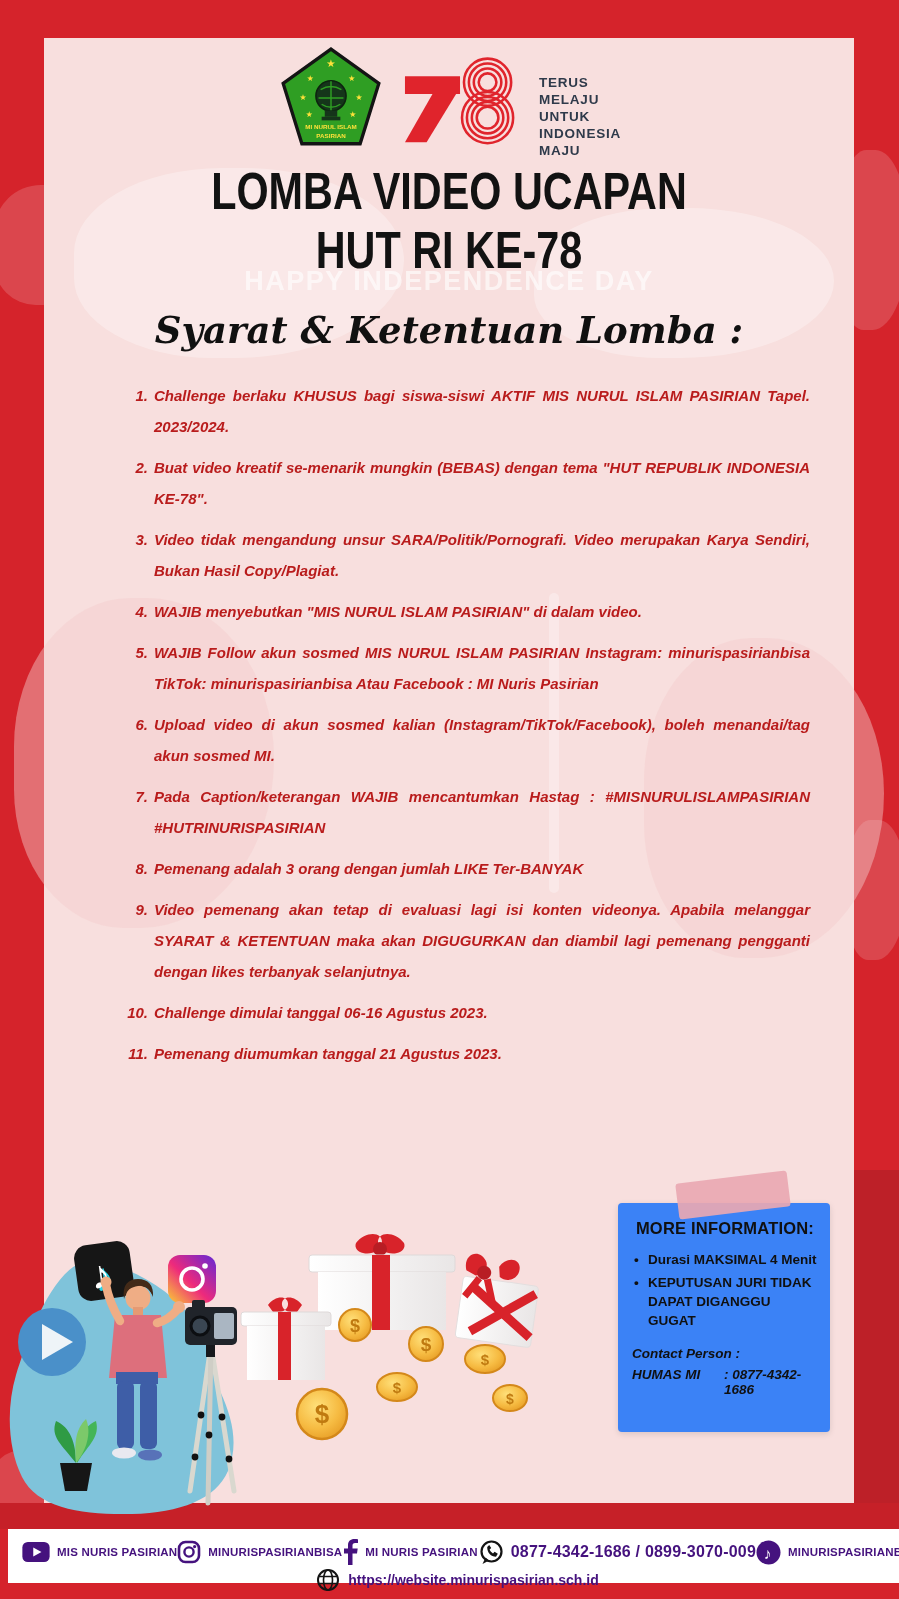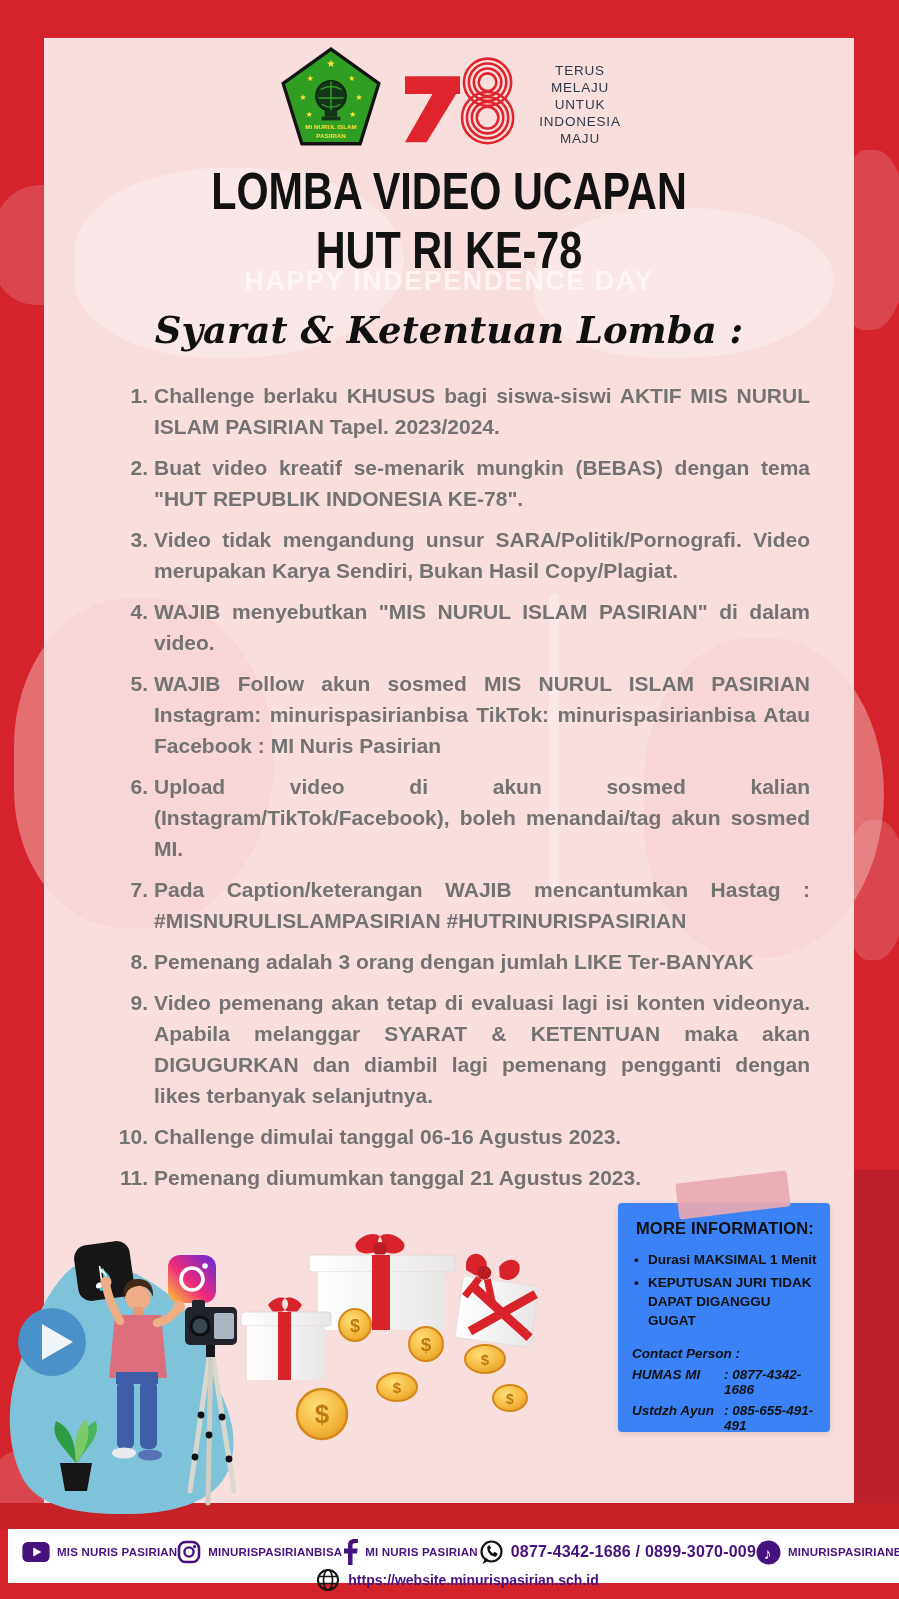--- a/index.html
+++ b/index.html
@@ -13,35 +13,35 @@
   
   .panel { position:absolute; left:44px; top:38px; width:810px; height:1465px; background:#f8dfde; }
   .panel-blob { position:absolute; background:rgba(255,255,255,.30); border-radius:48% 52% 55% 45%; pointer-events:none; }
   .panel-blob.soft { background:rgba(244,203,203,.45); }
 
   .dark-right { position:absolute; right:0; top:1170px; width:45px; height:333px; background:#bd2028; }
   .band { position:absolute; left:0; top:1503px; width:899px; height:26px; background:#c62028; z-index:1; }
 
   
   .logo-row { position:absolute; top:8px; left:0; right:0; display:flex; justify-content:center; align-items:flex-start; gap:18px; }
-  .tagline { margin-top:16px; font-size:13.5px; font-weight:400; color:#2f3a4a; line-height:17px; letter-spacing:.8px;text-align:center; }
+  .tagline { margin-top:28px; font-size:13.5px; font-weight:700; color:#2f3a4a; line-height:17px; letter-spacing:.8px; }
 
   
   .title { position:absolute; top:124px; left:0; width:100%; text-align:center; color:#121212;
            font-weight:800; font-size:47px; line-height:53px; letter-spacing:0;
            transform:scale(.88,1.10); transform-origin:50% 0; }
   .watermark { position:absolute; top:228px; left:0; width:100%; text-align:center;
                font-size:27px; font-weight:800; color:rgba(255,255,255,.62); letter-spacing:1.5px; white-space:nowrap; }
   .script-heading { position:absolute; top:270px; left:0; width:100%; text-align:center;
                     font-family:"DejaVu Serif", cursive; font-style:italic; font-weight:700; font-size:37px; color:#101010; }
 
   
   .rules { position:absolute; top:342px; left:62px; width:704px; list-style:none; counter-reset:rule; }
   .rules li { counter-increment:rule; position:relative; padding-left:48px; margin-bottom:10px;
-              font-size:21px; font-weight:700; color:#737373; line-height:31px; text-align:justify; }
+              font-size:15px; font-weight:700; color:#b91c1c; line-height:31px; text-align:justify;font-style:italic; }
   .rules li::before { content:counter(rule)"."; position:absolute; left:0; top:0; width:42px; text-align:right; }
 
   
   .tape { position:absolute; left:633px; top:1139px; width:112px; height:36px; background:#e9a8b2;
           transform:rotate(-7deg); border-radius:3px; z-index:6; opacity:.92; }
 
   
   .info-box { position:absolute; left:574px; top:1165px; width:212px; height:229px; background:#3b82f6;
               border-radius:4px; z-index:5; padding:16px 12px 20px 14px; box-shadow:0 2px 6px rgba(0,0,0,.12); }
   .info-box h3 { text-align:center; font-size:16.5px; font-weight:800; color:#101010; letter-spacing:.2px; }
@@ -153,31 +153,27 @@
       <li>Video pemenang akan tetap di evaluasi lagi isi konten videonya. Apabila melanggar SYARAT &amp; KETENTUAN maka akan DIGUGURKAN dan diambil lagi pemenang pengganti dengan likes terbanyak selanjutnya.</li>
       <li>Challenge dimulai tanggal 06-16 Agustus 2023.</li>
       <li>Pemenang diumumkan tanggal 21 Agustus 2023.</li>
     </ol>
 
     <div class="tape"></div>
 
     <aside class="info-box">
       <h3>MORE INFORMATION:</h3>
       <ul class="info-bullets">
-        <li>Durasi MAKSIMAL 1 Menit</li>
+        <li>Durasi MAKSIMAL 4 Menit</li>
         <li>KEPUTUSAN JURI TIDAK DAPAT DIGANGGU GUGAT</li>
       </ul>
       <div class="contact-label">Contact Person :</div>
       <div class="contact-row">
         <span class="c-name">HUMAS MI</span>
         <span class="c-phone">0877-4342-1686</span>
-      </div>
-      <div class="contact-row">
-        <span class="c-name">Ustdzh Ayun</span>
-        <span class="c-phone">085-655-491-491</span>
       </div>
     </aside>
   </div>
 
   <svg class="illu illu-vlogger" width="300" height="320" viewBox="0 0 300 320">
     <path d="M97,66 C137,74 172,96 196,128 C214,152 208,170 220,196 C234,226 238,252 228,276 C216,304 180,318 132,319 C84,320 38,314 22,282 C8,254 6,214 16,180 C28,142 57,58 97,66 Z" fill="#7fc3da"></path>
 
     <g>
       <circle cx="52" cy="147" r="34" fill="#4a90c9"></circle>
       <polygon points="42,129 42,165 73,147" fill="#eef4f8"></polygon>

